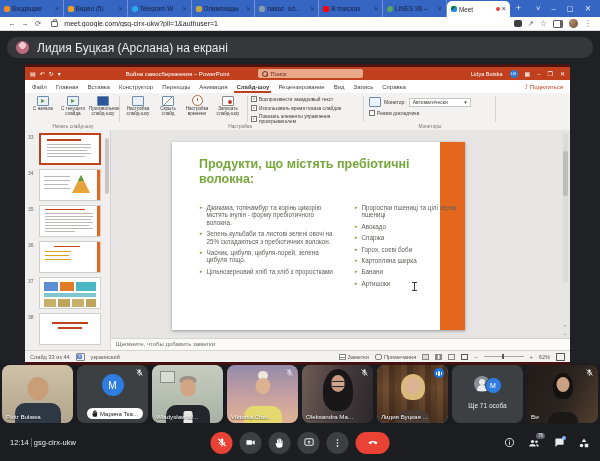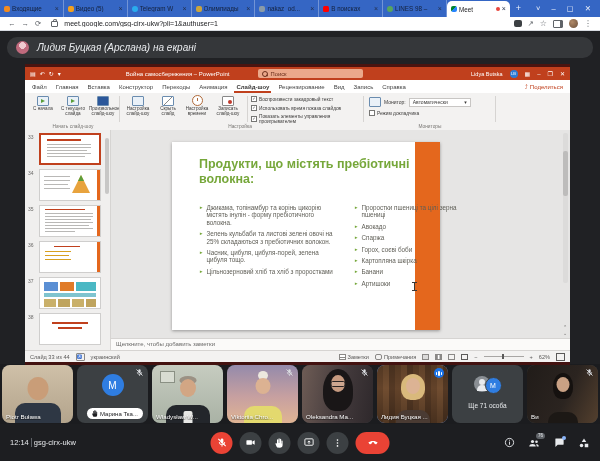--- a/index.html
+++ b/index.html
@@ -23,21 +23,21 @@
   .extic{width:8px;height:7px;background:#3c4043;border-radius:2px;}
   .star{color:#5f6368;font-size:8px;}
   .panelic{width:8px;height:6px;border:1px solid #5f6368;border-radius:1px;position:relative;}
   .panelic:before{content:"";position:absolute;right:0;top:0;bottom:0;width:2.5px;background:#5f6368;}
   .avatarb{width:9px;height:9px;border-radius:50%;background:radial-gradient(circle at 35% 35%,#b08968,#6b4f3a);}
   .kebab{color:#5f6368;font-size:8px;letter-spacing:0;}
   
   .stage{position:absolute;left:0;top:31px;width:600px;height:333px;background:#202124;}
   .banner{position:absolute;left:7px;right:7px;top:6px;height:21px;background:#35373a;border-radius:10px;display:flex;align-items:center;gap:8px;padding:0 9px;}
   .banner .bav{width:13px;height:13px;border-radius:50%;background:radial-gradient(circle at 50% 35%,#f0c9cf 0 30%,#c06a7d 31%);flex:none;}
-  .banner .btx{font-size:10px;color:#e8eaed;font-style:italic;}
+  .banner .btx{font-size:12px;color:#e8eaed;}
   
   .ppt{position:absolute;left:25px;top:33px;width:545px;height:295px;border-top:3px solid #4a1410;border-bottom:3px solid #431210;background:#f3f2f1;}
   .ptb{position:absolute;left:0;top:0;right:0;height:13px;background:#c0401d;display:flex;align-items:center;color:#fff;}
   .qat{display:flex;gap:4px;padding:0 5px;font-size:6px;}
   .ptitle{font-size:6px;margin-left:60px;white-space:nowrap;}
   .psearch{margin-left:28px;width:105px;height:9px;background:#eba98b;border-radius:2px;display:flex;align-items:center;gap:3px;padding:0 4px;box-sizing:border-box;}
   .psearch .mag{width:4px;height:4px;border:1px solid #6b2f1c;border-radius:50%;position:relative;}
   .psearch .mag:after{content:"";position:absolute;left:3px;top:3px;width:2px;height:1px;background:#6b2f1c;transform:rotate(45deg);}
   .psearch .ptx{font-size:5.8px;color:#6b2f1c;}
   .ptr{margin-left:auto;display:flex;align-items:center;gap:7px;padding-right:5px;}
@@ -72,21 +72,21 @@
   .thumbs{position:absolute;left:0;top:0;bottom:0;width:85px;background:#f0efee;border-right:1px solid #d6d4d2;}
   .thslot{position:absolute;left:0;width:85px;height:34px;}
   .thnum{position:absolute;left:3px;top:2px;font-size:5px;color:#6b6a69;}
   .thm{position:absolute;left:14px;top:1px;width:62px;height:32px;background:#fff;border:1px solid #cfcecd;box-sizing:border-box;overflow:hidden;}
   .thm.sel{border:2px solid #c0401d;}
   .gl{position:absolute;height:1px;background:#b9b8b6;}
   .rl{position:absolute;height:2px;background:#c0401d;}
   .ob{position:absolute;right:0;top:0;bottom:0;width:3px;background:#e4671d;}
   .thsb{position:absolute;right:1px;top:8px;width:4px;height:56px;background:#c8c7c6;border-radius:2px;}
   .canvas{position:absolute;left:86px;right:0;top:0;bottom:11px;background:#e6e5e4;}
-  .slide{position:absolute;left:61px;top:12px;width:268px;height:188px;background:#fff;box-shadow:0 1px 3px rgba(0,0,0,.35);}
+  .slide{position:absolute;left:61px;top:12px;width:293px;height:188px;background:#fff;box-shadow:0 1px 3px rgba(0,0,0,.35);}
   .accent{position:absolute;right:0;top:0;width:25px;height:188px;background:#e4671d;}
   .stitle{position:absolute;left:27px;top:15px;width:255px;font-size:12.5px;line-height:15px;font-weight:bold;color:#76a73a;}
   .colL{position:absolute;left:27px;top:62px;width:140px;}
   .colR{position:absolute;left:182px;top:62px;width:122px;}
   .bl{display:flex;gap:3px;margin-bottom:4px;font-size:6.3px;line-height:7.4px;color:#5f5e56;}
   .bm{color:#76a73a;font-size:4.5px;line-height:7px;flex:none;}
   .ibeam{position:absolute;left:301px;top:152px;width:5px;height:9px;}
   .ibeam:before{content:"";position:absolute;left:2px;top:0;bottom:0;width:1px;background:#3b3a39;}
   .ibeam:after{content:"";position:absolute;left:0;right:0;top:0;height:1px;background:#3b3a39;box-shadow:0 8px 0 #3b3a39;}
   .vsb{position:absolute;right:2px;top:3px;width:5px;height:150px;background:#dcdbda;border-radius:2px;}

